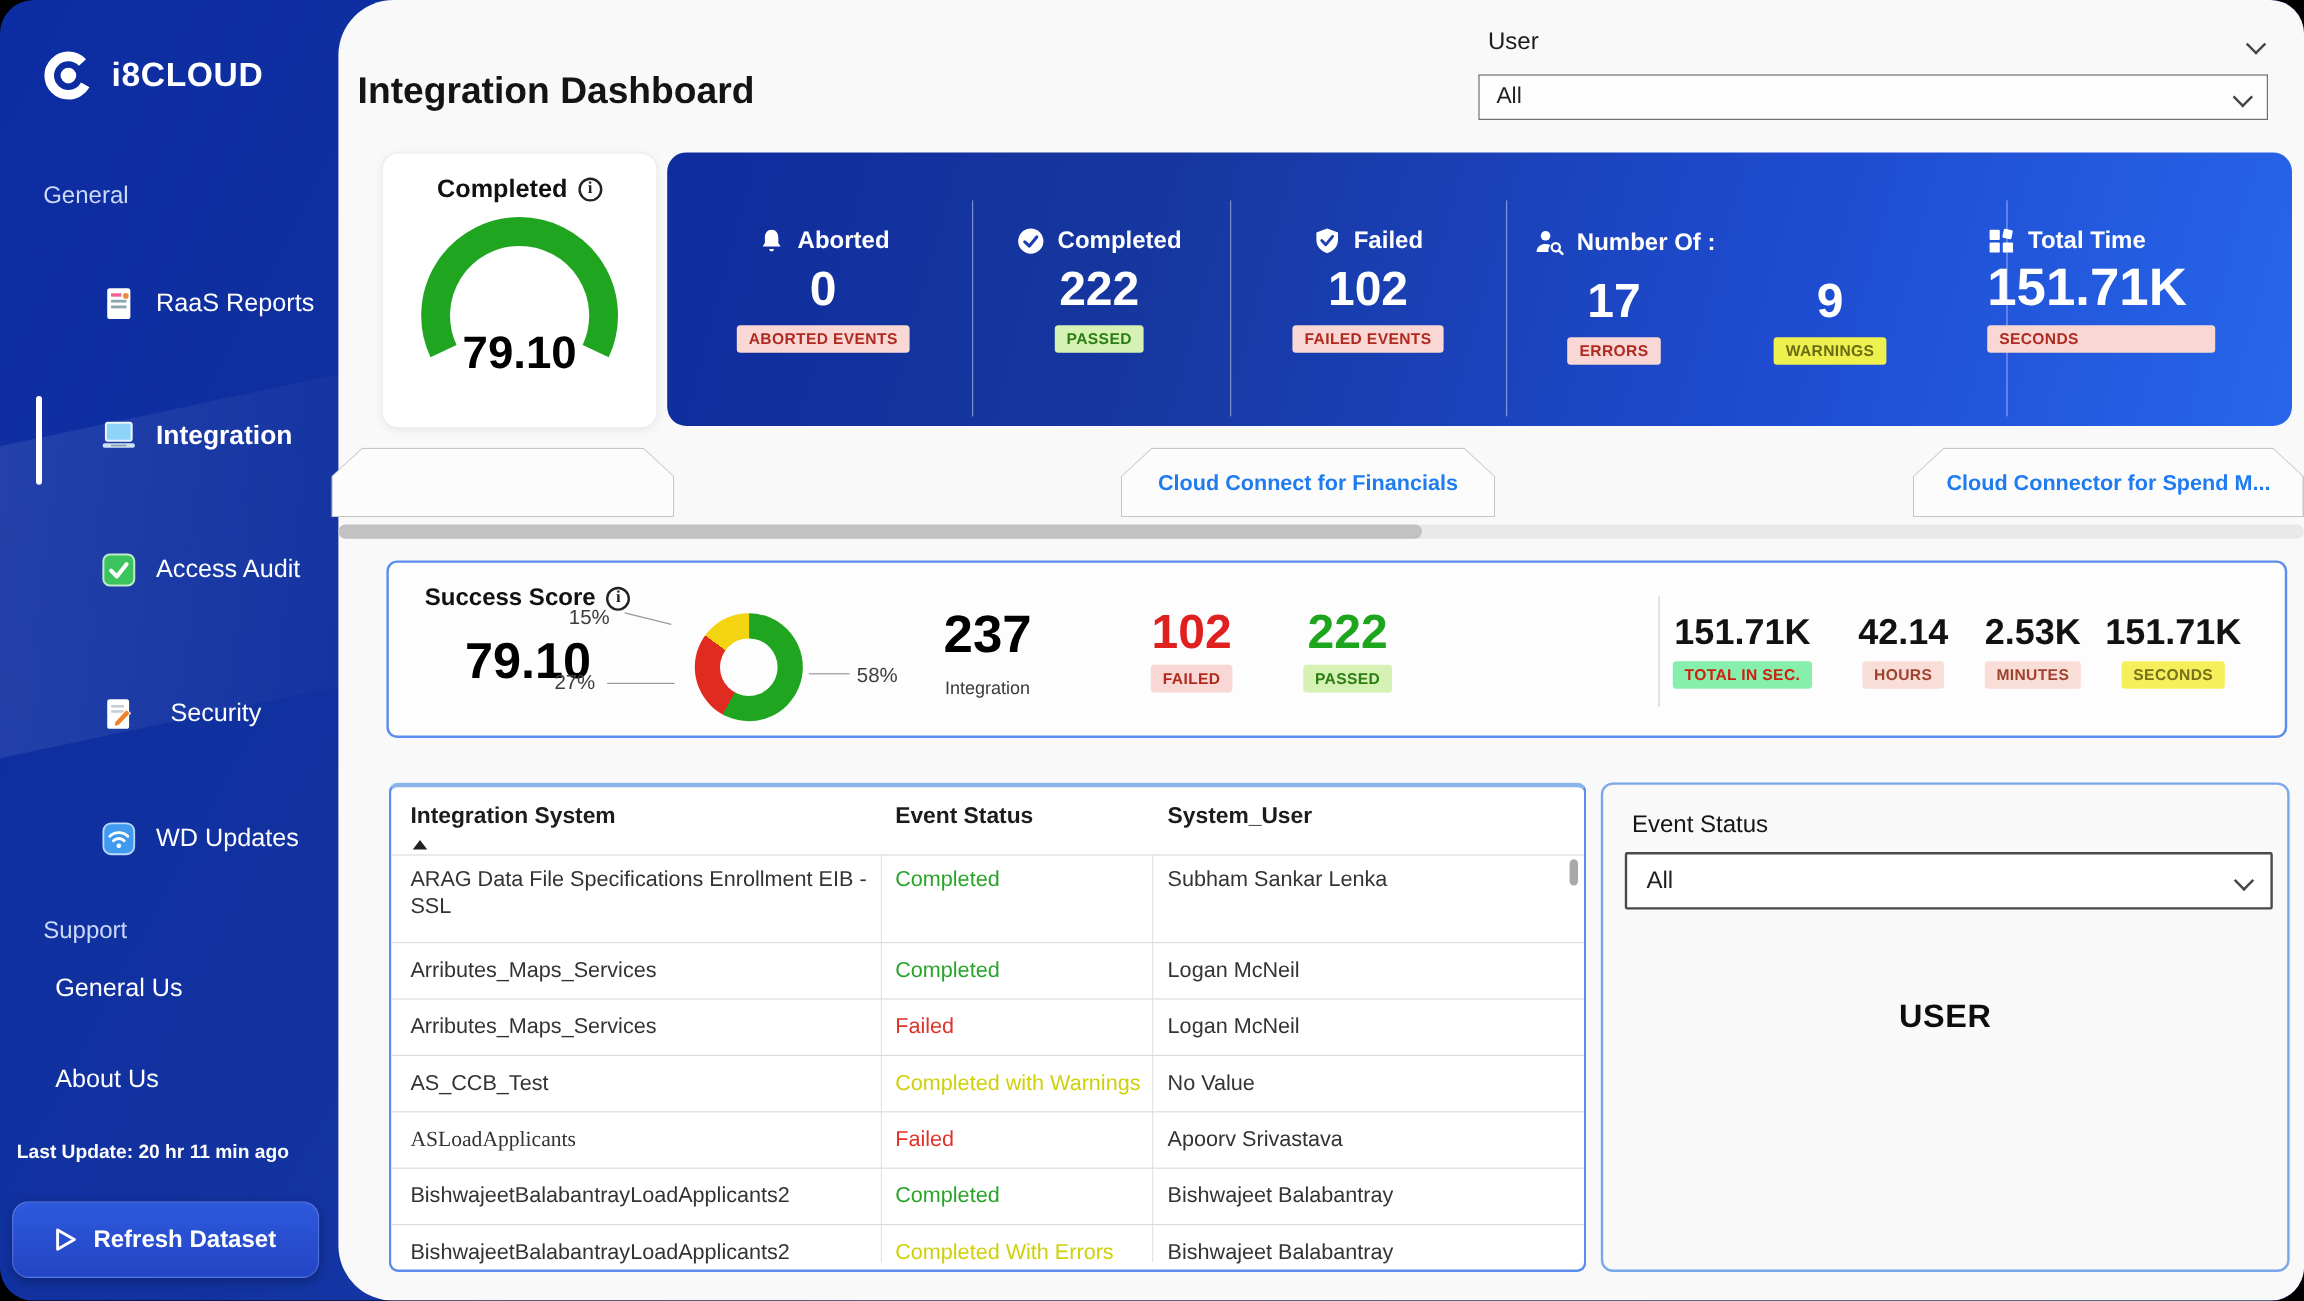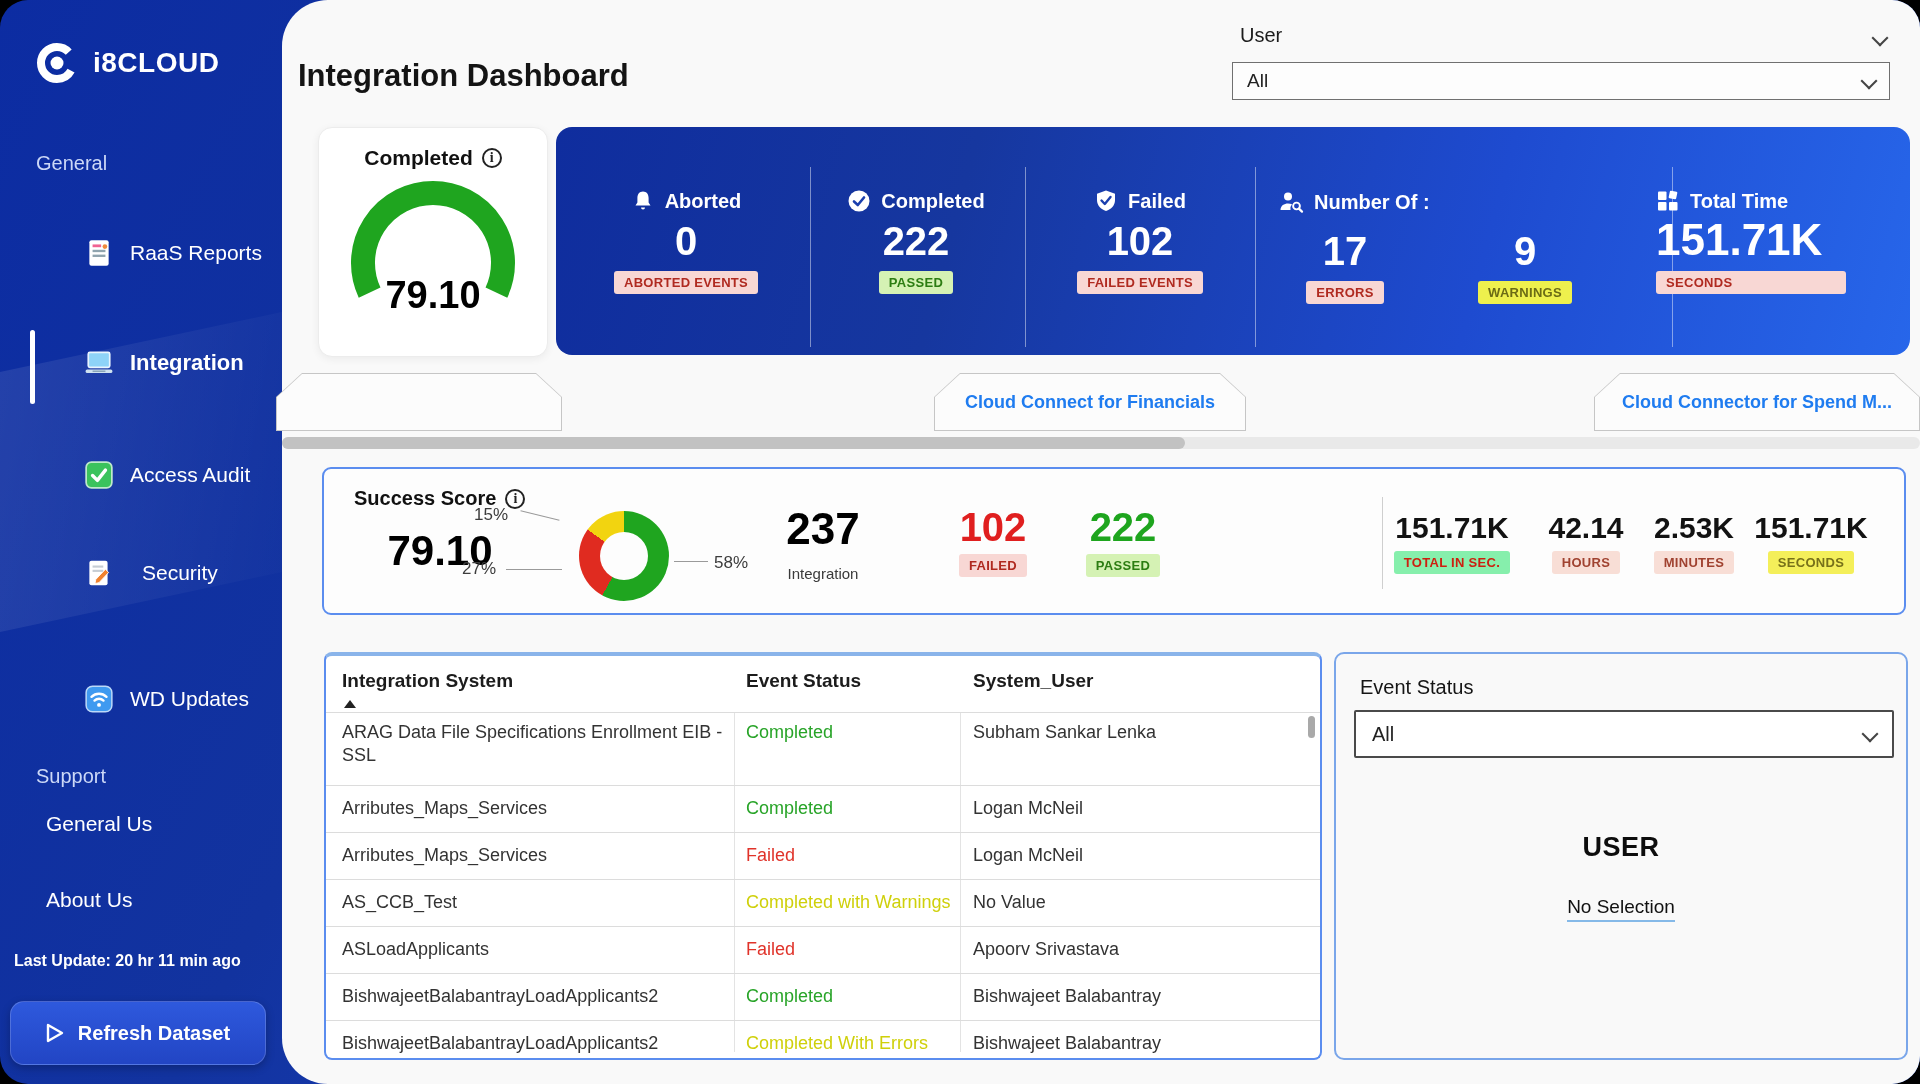--- a/index.html
+++ b/index.html
@@ -166,21 +166,21 @@
     <div class="side-item" style="top:460px;">
       <span class="icon-box">
         <svg width="30" height="30" viewBox="0 0 28 28">
           <rect x="2" y="2" width="24" height="24" rx="5" fill="#3bc35d" stroke="#bfe9cb" stroke-width="1.6"></rect>
           <polyline points="8,14.5 12.5,19 20,9.5" fill="none" stroke="#fff" stroke-width="3.2" stroke-linecap="round" stroke-linejoin="round"></polyline>
         </svg>
       </span>
       <span>Access Audit</span>
     </div>
 
-    <div class="side-item" style="top:558px;gap:28px;">
+    <div class="side-item" style="top:580px;gap:28px;">
       <span class="icon-box">
         <svg width="30" height="30" viewBox="0 0 28 28">
           <rect x="5" y="2.5" width="17" height="23" rx="2" fill="#fff"></rect>
           <rect x="8" y="7" width="10" height="2" fill="#c6cdd4"></rect>
           <rect x="8" y="11" width="10" height="2" fill="#c6cdd4"></rect>
           <path d="M11 20 L20 10.5 L23 13.5 L14 23 L10.3 23.8 Z" fill="#f0822f" stroke="#fff" stroke-width="0.8"></path>
         </svg>
       </span>
       <span>Security</span>
     </div>
@@ -412,21 +412,21 @@
           <div class="cell c1" style="top:11px;">Arributes_Maps_Services</div>
           <div class="cell c2 st-red" style="top:11px;">Failed</div>
           <div class="cell c3" style="top:11px;">Logan McNeil</div>
         </div>
         <div class="trow" style="height:46px;">
           <div class="cell c1" style="top:11px;">AS_CCB_Test</div>
           <div class="cell c2 st-yellow" style="top:11px;">Completed with Warnings</div>
           <div class="cell c3" style="top:11px;">No Value</div>
         </div>
         <div class="trow" style="height:46px;">
-          <div class="cell c1" style="top:11px;">ASLoadApplicants</div>
+          <div class="cell c1" style="top:11px;font-family:Liberation Serif, serif;">ASLoadApplicants</div>
           <div class="cell c2 st-red" style="top:11px;">Failed</div>
           <div class="cell c3" style="top:11px;">Apoorv Srivastava</div>
         </div>
         <div class="trow" style="height:46px;">
           <div class="cell c1" style="top:11px;">BishwajeetBalabantrayLoadApplicants2</div>
           <div class="cell c2 st-green" style="top:11px;">Completed</div>
           <div class="cell c3" style="top:11px;">Bishwajeet Balabantray</div>
         </div>
         <div class="trow" style="height:46px;">
           <div class="cell c1" style="top:11px;">BishwajeetBalabantrayLoadApplicants2</div>
@@ -437,20 +437,17 @@
       <div class="vscroll-thumb"></div>
     </div>
 
     <div class="filter-panel">
       <div class="es-label">Event Status</div>
       <div class="es-select">
         <span>All</span>
         <span class="chev"></span>
       </div>
       <div class="user-title">USER</div>
-      <div class="no-selection-wrap">
-        <span class="no-selection">No Selection</span>
-      </div>
     </div>
 
   </div>
 </div>
 </div>
 
 </body></html>

